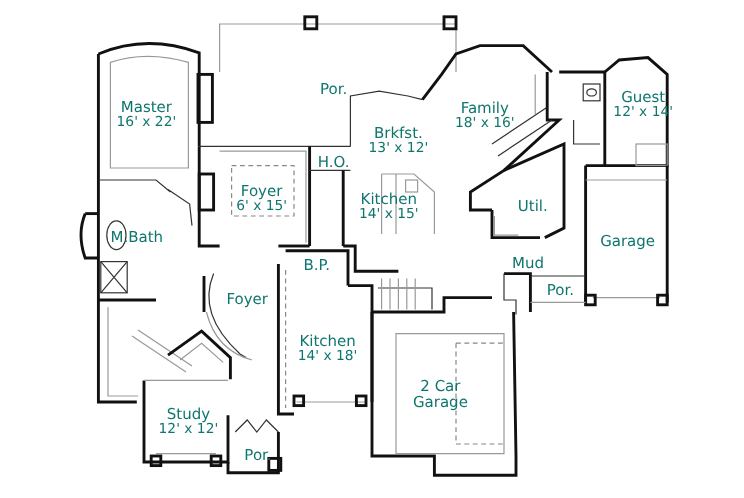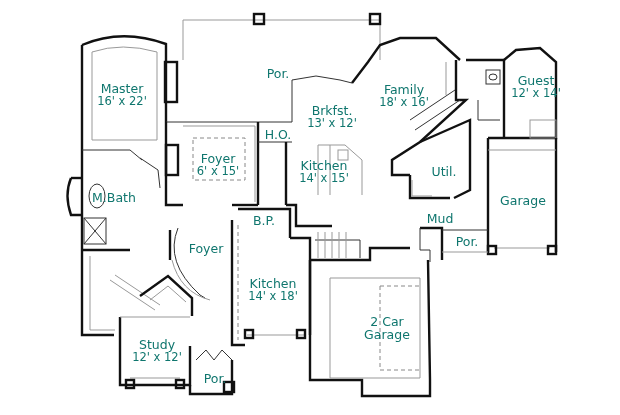--- a/index.html
+++ b/index.html
@@ -187,21 +187,21 @@
   <div class="lbl" style="left:206px;top:242px;text-align:right;">
       <span class="nm">Foyer</span>
     </div>
   <div class="lbl" style="left:467px;top:235px;">
       <span class="nm">Por.</span>
     </div>
   <div class="lbl" style="left:273px;top:277px;">
       <span class="nm">Kitchen</span>
       <span class="dm">14' x 18'</span>
     </div>
-  <div class="lbl" style="left:387px;top:315px;">
+  <div class="lbl" style="left:367px;top:315px;">
       <span class="nm">2 Car</span>
       <span class="nm">Garage</span>
     </div>
   <div class="lbl" style="left:157px;top:338px;">
       <span class="nm">Study</span>
       <span class="dm">12' x 12'</span>
     </div>
   <div class="lbl" style="left:215px;top:372px;">
       <span class="nm">Por.</span>
     </div>

